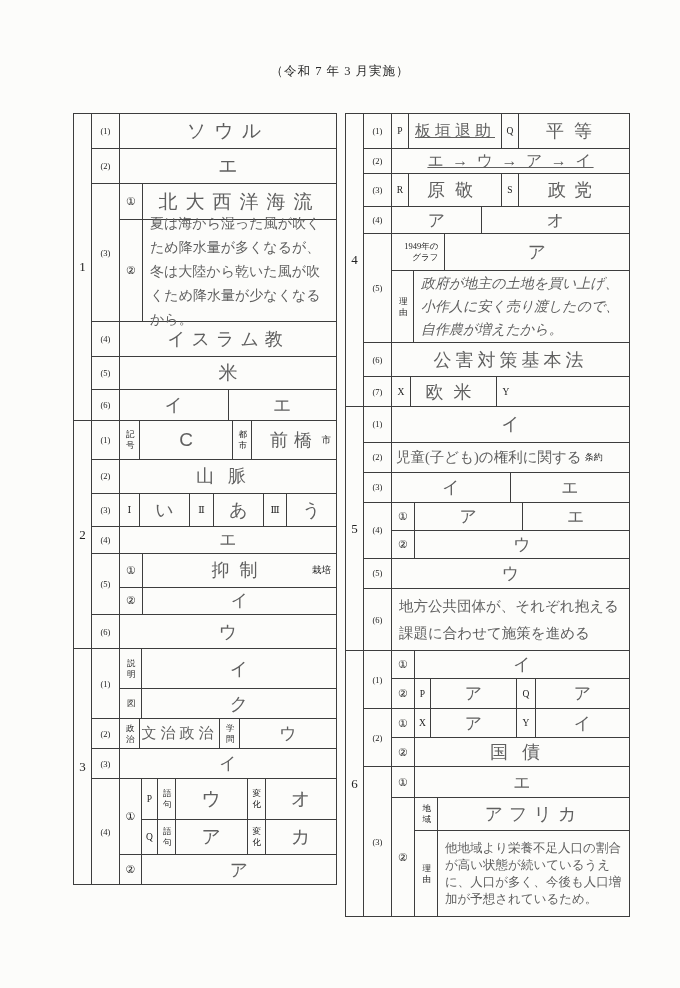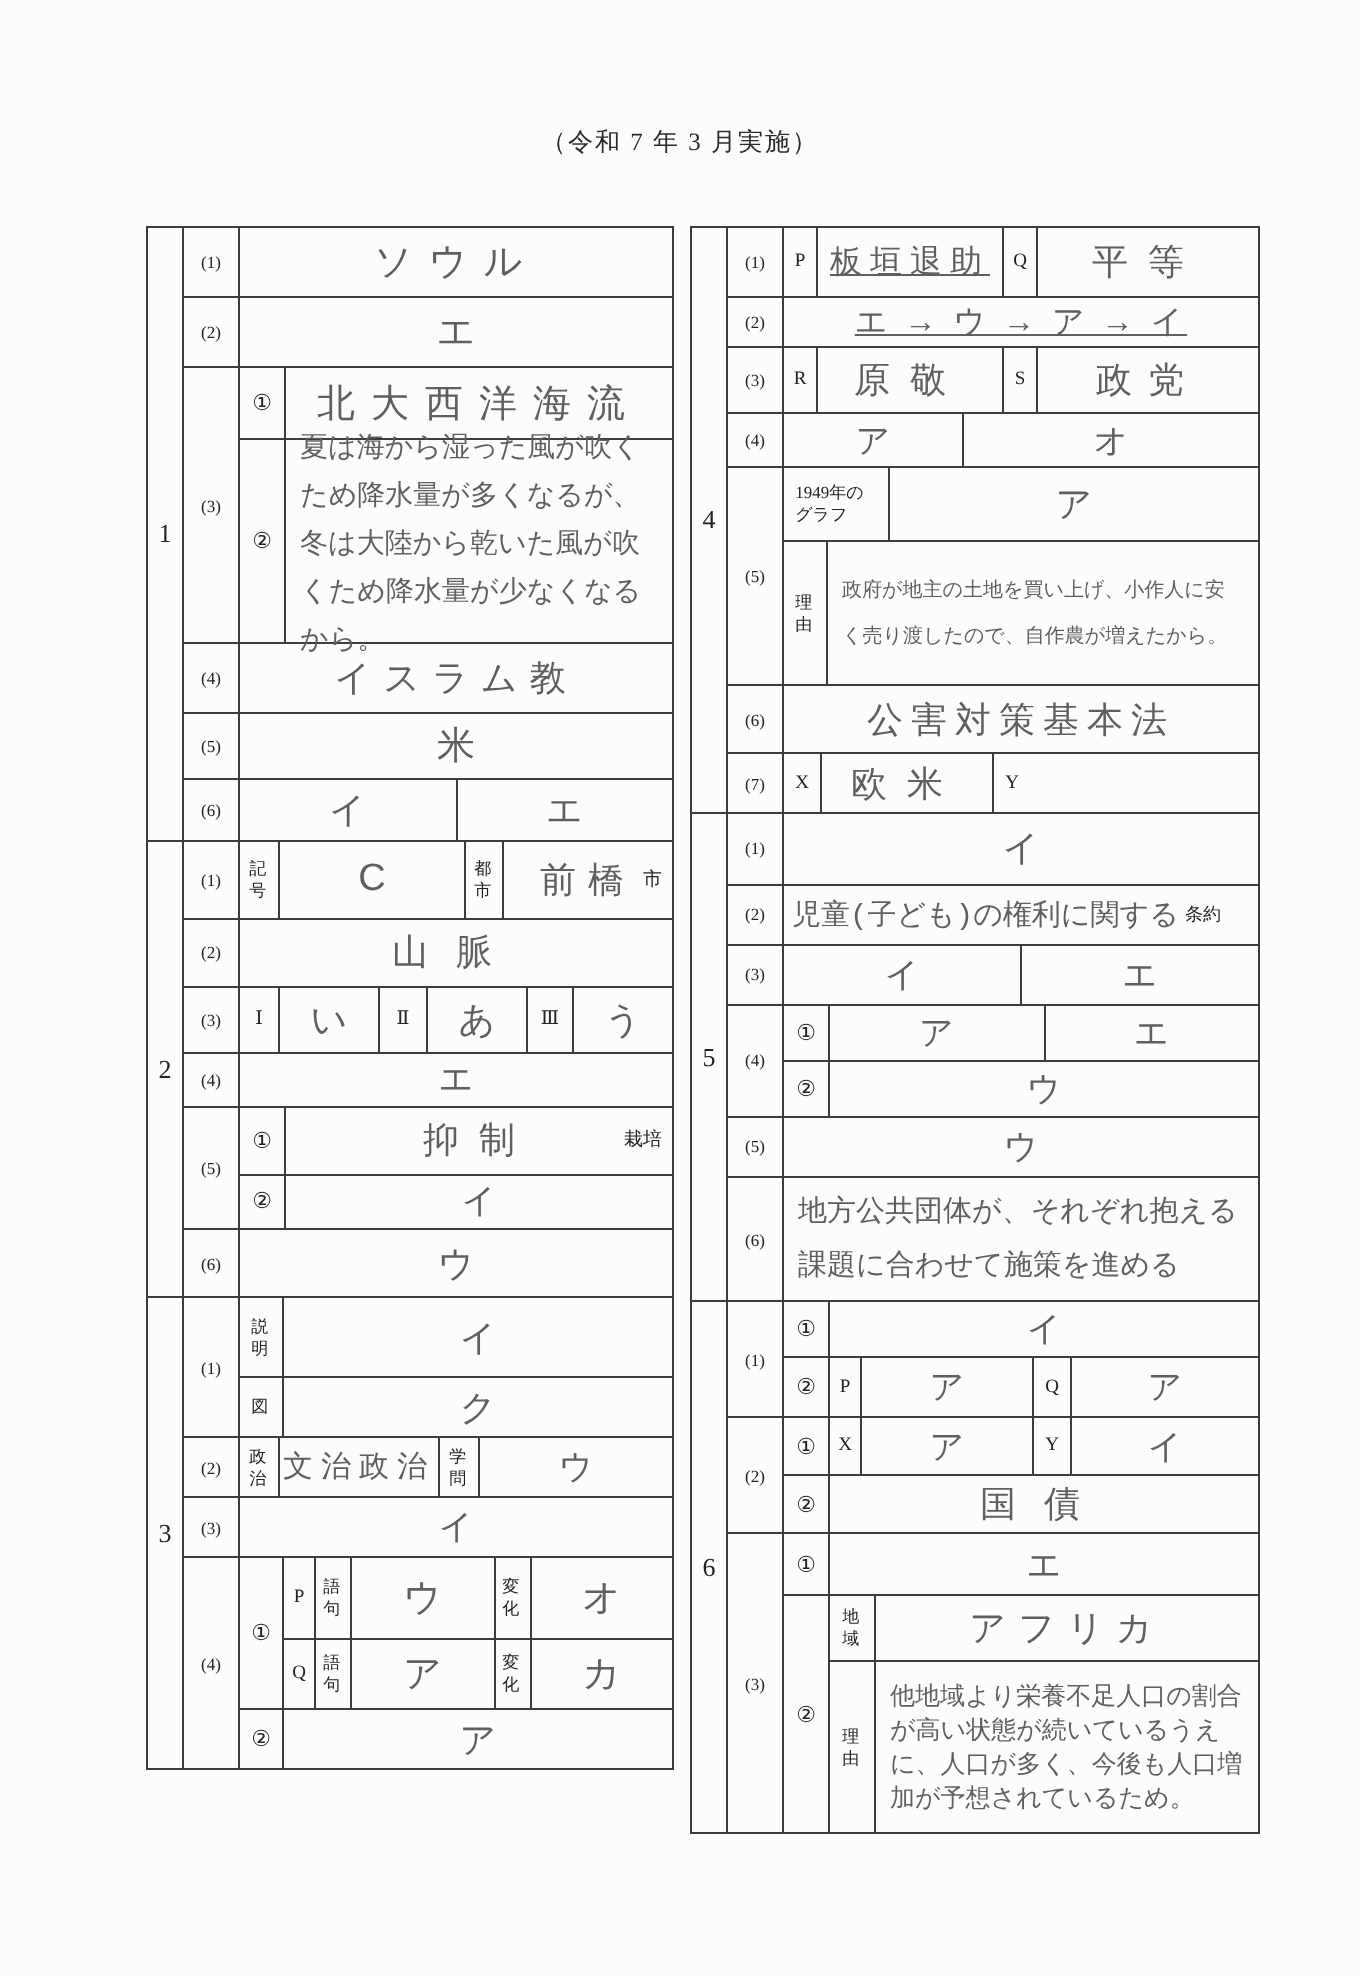--- a/index.html
+++ b/index.html
@@ -21,36 +21,36 @@
   .r { display:flex; min-height:0; }
   .r + .r { border-top:1px solid #3d3d3d; }
   .c { display:flex; align-items:center; justify-content:center; min-width:0; position:relative; }
   .c + .c, .c + .stk, .stk + .c { border-left:1px solid #3d3d3d; }
   .stk { display:flex; flex-direction:column; min-width:0; }
   .stk > .r:first-child { border-top:none; }
   .grow { flex:1 1 0; }
   .lab  { flex:0 0 27px; font-size:8.5px; color:#222; }
   .sub  { flex:0 0 22px; font-size:11px; color:#222; }
   .plab { font-size:9.5px; color:#222; }
-  .vlab { font-size:8.5px; color:#222; line-height:1.25; text-align:left; }
+  .vlab { font-size:8.5px; color:#222; line-height:1.25; text-align:right; }
   .vlab span { display:inline-block; width:1.15em; word-break:break-all; }
   .vlab.wide span { width:4.8em; }
   .hw { color:#5f5f5f; font-family:"Liberation Sans","DejaVu Sans",sans-serif; white-space:nowrap; } .f19 { font-size:19px; } .f18 { font-size:18px;text-align:center; }
   .f17 { font-size:17px; } .f16 { font-size:16px;text-decoration:underline; } .f15 { font-size:15px; }
   .ls2 { letter-spacing:2px; } .ls4 { letter-spacing:4px; } .ls6 { letter-spacing:6px; }
   .ls8 { letter-spacing:8px; } .ls10 { letter-spacing:10px; } .ls14 { letter-spacing:14px; }
   .para { color:#5f5f5f; font-family:"Liberation Sans","DejaVu Sans",sans-serif;
           justify-content:flex-start; align-items:center; text-align:left; padding:2px 7px; }
   .p14 { font-size:14px; line-height:24px; }
-  .p15 { font-size:10px; line-height:23px; }
+  .p15 { font-size:14px; line-height:23px;font-style:italic; }
   .p16 { font-size:14.5px; line-height:27px; }
   .p12 { font-size:12.5px; line-height:17px; }
   .suffix { position:absolute; right:5px; top:50%; transform:translateY(-50%);
             font-size:9.5px; color:#222; font-family:"Liberation Serif",serif; }
-  .hwline { color:#5f5f5f; font-family:Liberation Mono, monospace;
+  .hwline { color:#5f5f5f; font-family:Liberation Serif, serif;
             font-size:14.5px; white-space:nowrap;text-align:center; }
   .sufinline { font-size:9px; color:#222; margin-left:3px; flex:0 0 auto; }
 </style>
 </head>
 <body>
 
 <div class="page">
   <div class="subtitle">（令和 7 年 3 月実施）</div>
 
   <div class="tbl" id="tbl-left">

